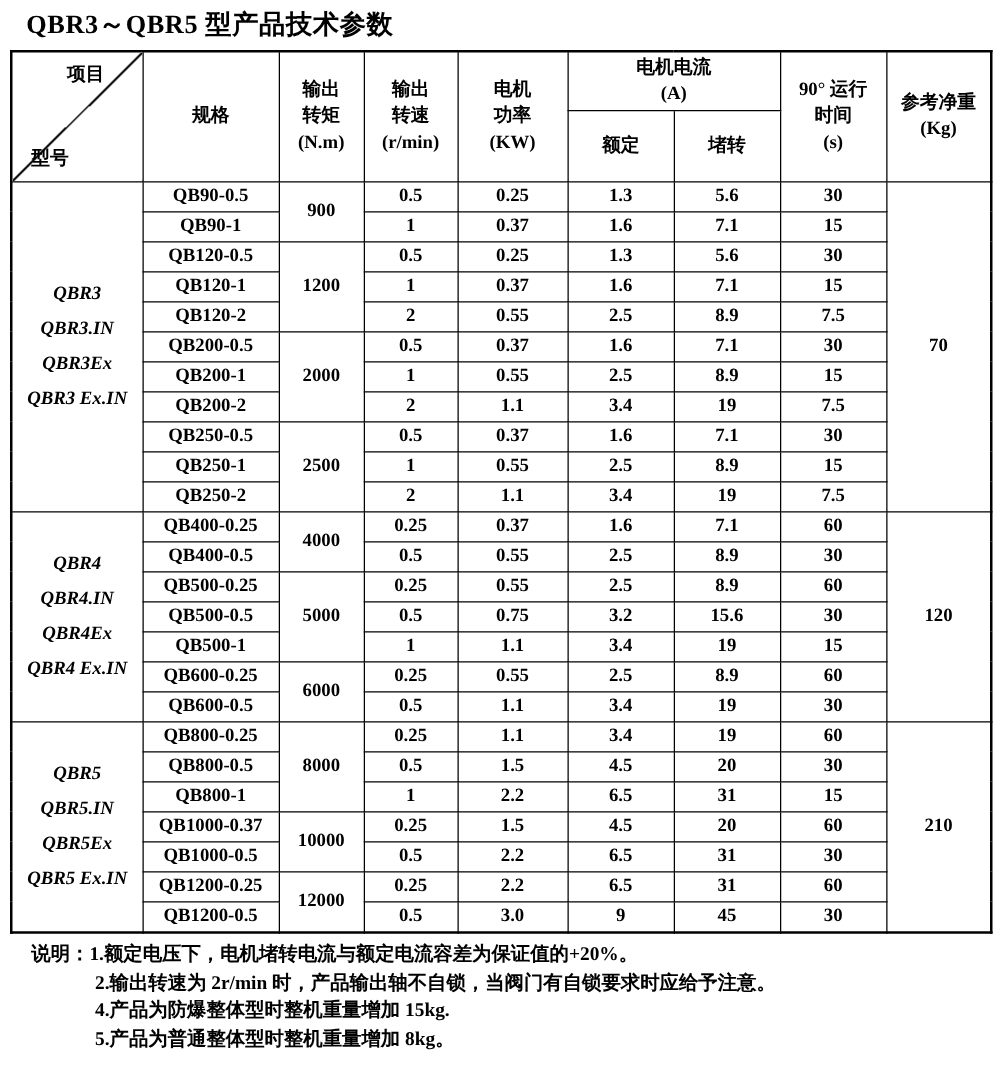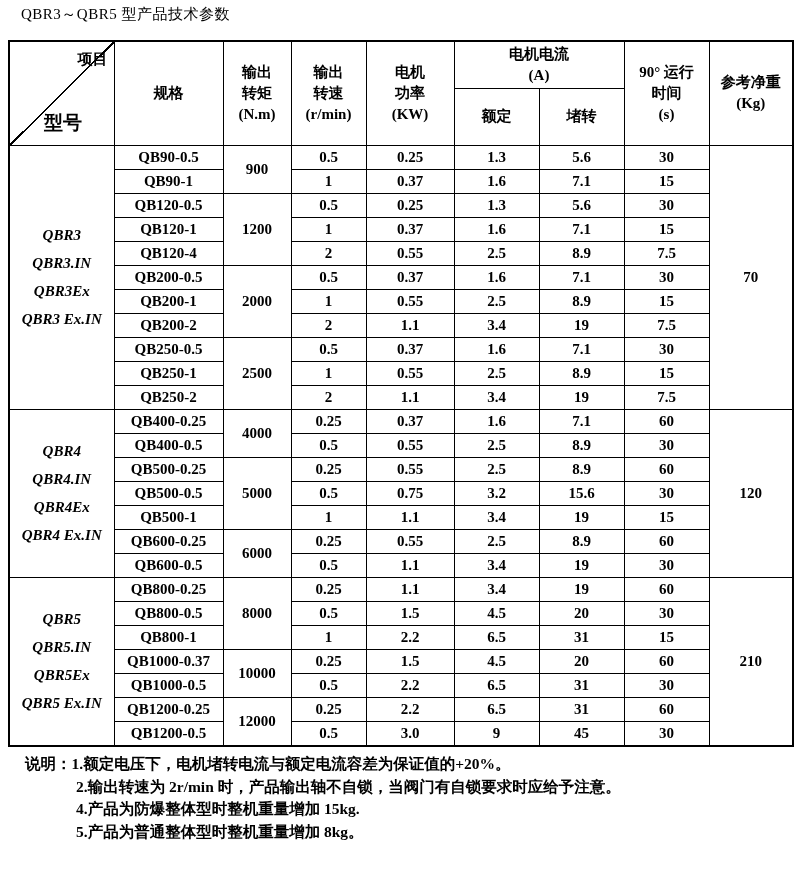--- a/index.html
+++ b/index.html
@@ -4,21 +4,21 @@
 <style>
   html,body { margin:0; padding:0; }
   body {
     width:800px; height:870px; background:#ffffff; position:relative;
     font-family:"Liberation Serif","DejaVu Serif",serif;
     color:#000; font-weight:bold;
     -webkit-font-smoothing:antialiased;
   }
   .page-title {
     position:absolute; left:21px; top:5px;
-    font-size:15px; font-weight:normal; letter-spacing:0.5px;
+    font-size:21px; font-weight:bold; letter-spacing:0.5px;
   }
   table.spec {
     position:absolute; left:8px; top:40px;
     border-collapse:collapse; table-layout:fixed;
     width:784px;
     border:2px solid #000;
   }
   table.spec th, table.spec td {
     border:1px solid #000;
     padding:0; font-weight:bold; font-size:15px;
@@ -27,22 +27,22 @@
   }
   thead tr.h1 { height:47px; }
   thead tr.h2 { height:57px; }
   th .hline { line-height:21px; }
   th.corner {
     position:relative;
     background-image:linear-gradient(to bottom right,
       transparent calc(50% - 0.8px), #000 calc(50% - 0.8px),
       #000 calc(50% + 0.8px), transparent calc(50% + 0.8px));
   }
-  th.corner .c-top    { position:absolute; top:8px;  right:6px; font-size:15px; }
-  th.corner .c-bottom { position:absolute; bottom:9px; left:15px; font-size:19px;margin-left:19px; }
+  th.corner .c-top    { position:absolute; top:8px;  right:30px; font-size:15px; }
+  th.corner .c-bottom { position:absolute; bottom:9px; left:15px; font-size:15px; }
   tbody tr { height:24px; }
   tbody td { line-height:23px; }
   td.spec-cell { text-align:left; padding-left:10px; }
   td.model-cell {
     text-align:left; padding-left:10px; vertical-align:middle;font-style:italic;
   }
   td.model-cell div { line-height:28px; }
   .notes {
     position:absolute; left:25px; top:753px; width:760px;
     font-size:15.5px; font-weight:bold;
@@ -147,21 +147,21 @@
       </tr>
       <tr>
         <td class="spec-cell">QB120-1</td>
         <td class="num">1</td>
         <td class="num">0.37</td>
         <td class="num">1.6</td>
         <td class="num">7.1</td>
         <td class="num">15</td>
       </tr>
       <tr>
-        <td class="spec-cell">QB120-4</td>
+        <td class="spec-cell">QB120-2</td>
         <td class="num">2</td>
         <td class="num">0.55</td>
         <td class="num">2.5</td>
         <td class="num">8.9</td>
         <td class="num">7.5</td>
       </tr>
       <tr>
         <td class="spec-cell">QB200-0.5</td>
         <td class="num" rowspan="3">2000</td>
         <td class="num">0.5</td>

